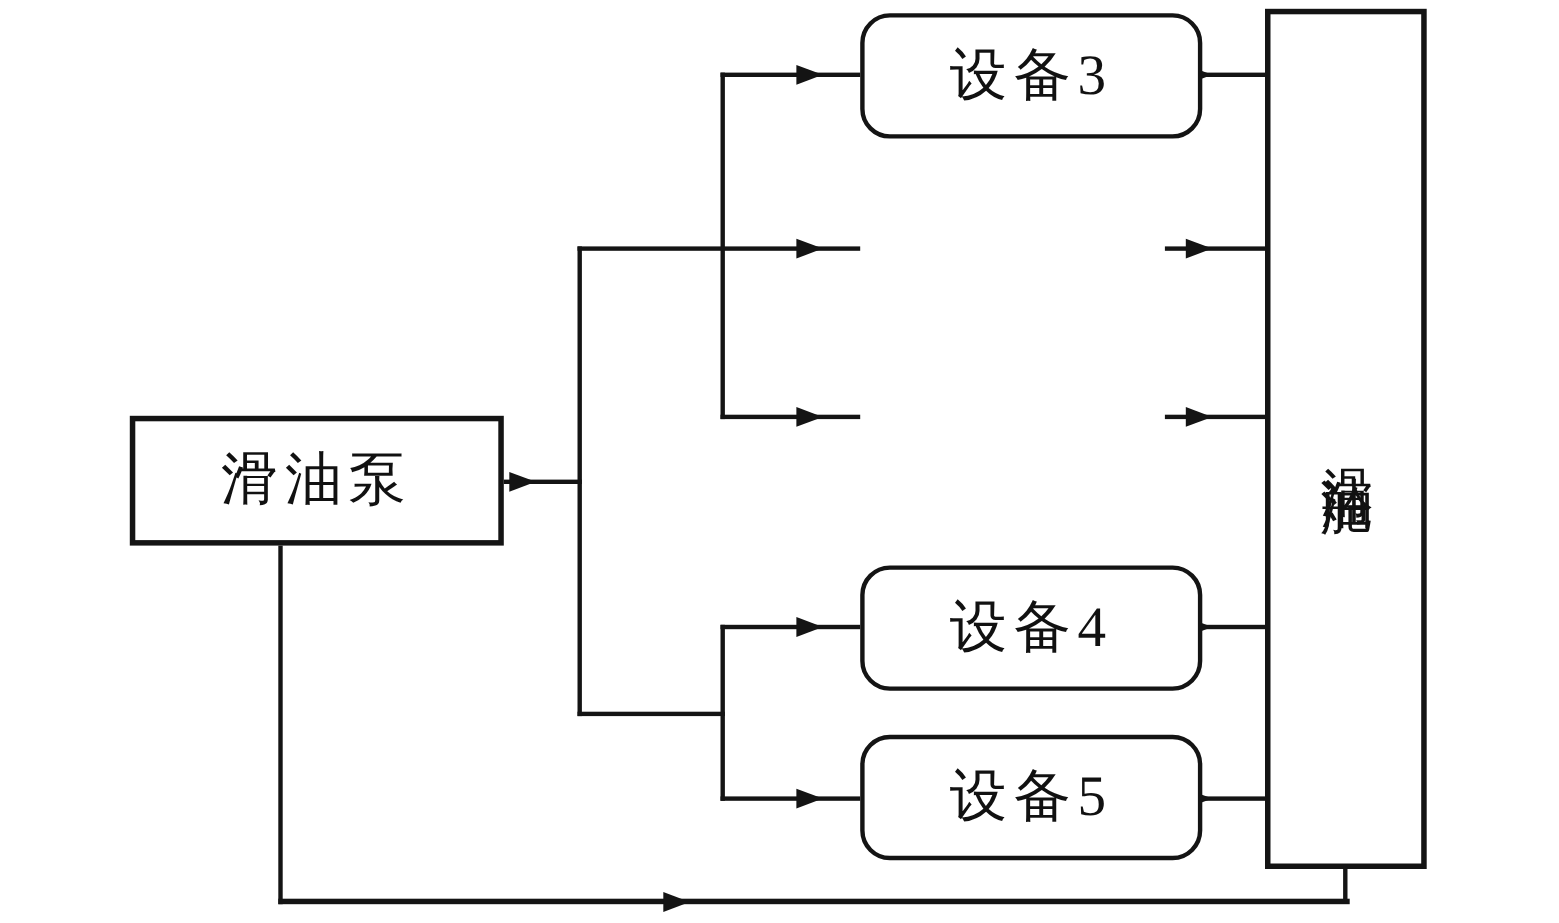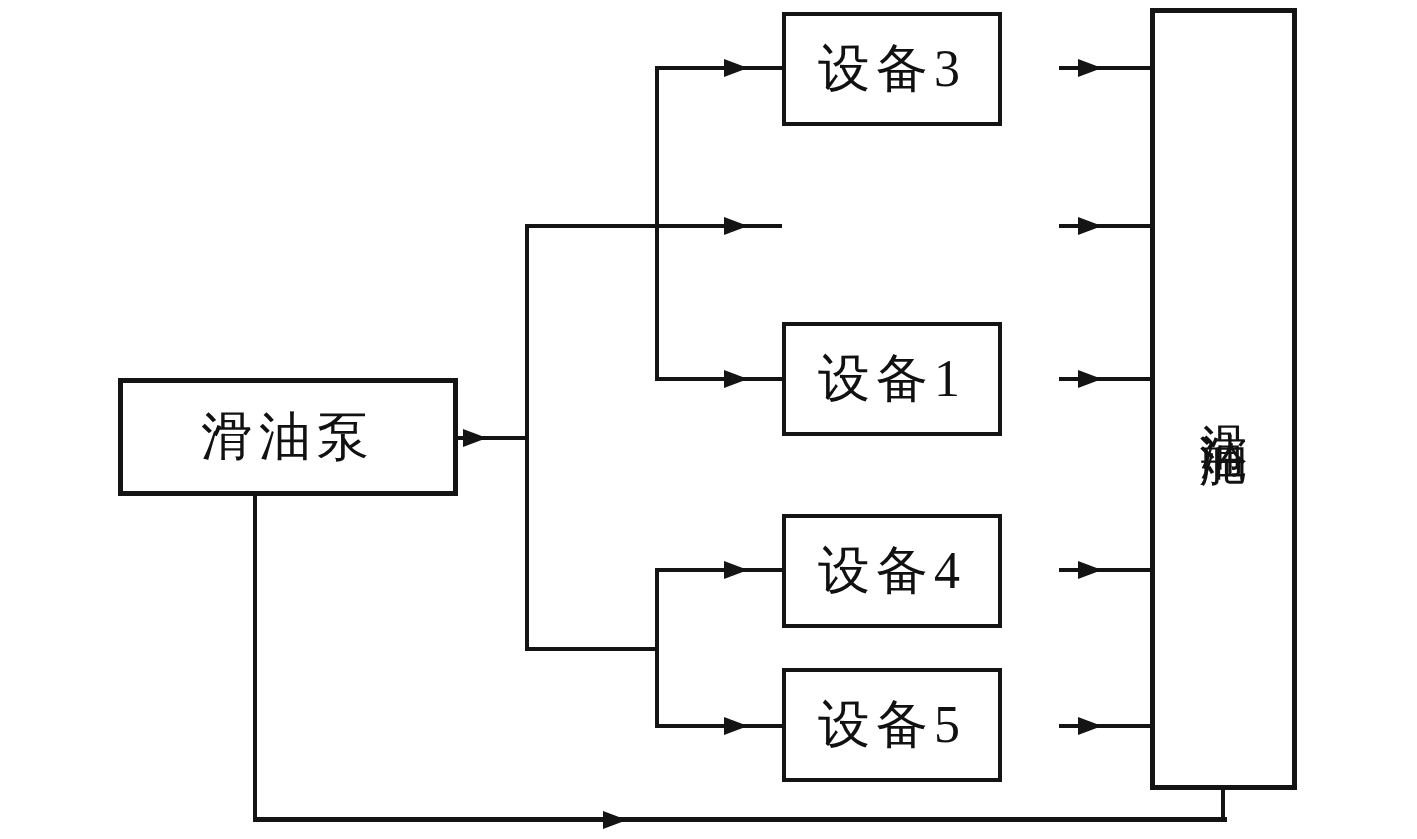--- a/index.html
+++ b/index.html
@@ -35,21 +35,21 @@
     writing-mode: vertical-rl;
     text-orientation: upright;
     font-size: 48px;
     line-height: 1;
     letter-spacing: 8px;
     color: #111111;
   }
   
   #pump-box   { left: 118px; top: 378px; width: 340px; height: 118px; }
   
-  .dev { left: 782px; width: 220px; height: 114px; }
+  .dev { left: 782px; width: 311px; height: 114px; border-radius: 27px; }
   #dev3-box { top: 12px; }
   #dev2-box { top: 167px; }
   #dev1-box { top: 322px; }
   #dev4-box { top: 514px; }
   #dev5-box { top: 668px; text-align: center; }
   
   #tank-box { left: 1150px; top: 8px; width: 147px; height: 782px; }
   
   .hline, .vline { position: absolute; background: #141414; }
   .hline { height: 4px; }
@@ -130,23 +130,20 @@
   <div class="arr" id="ar-out5"></div>
   <div class="arr" id="ar-bottom"></div>
 
   <div class="box thick" id="pump-box">
     <span class="box-label">滑油泵</span>
   </div>
 
   <div class="box dev" id="dev3-box">
     <span class="box-label">设备3</span>
   </div>
-  <div class="box dev" id="dev1-box">
-    <span class="box-label">设备1</span>
-  </div>
   <div class="box dev" id="dev4-box">
     <span class="box-label">设备4</span>
   </div>
   <div class="box dev" id="dev5-box">
     <span class="box-label">设备5</span>
   </div>
 
   <div class="box thick" id="tank-box">
     <span class="tank-label">滑油舱</span>
   </div>

